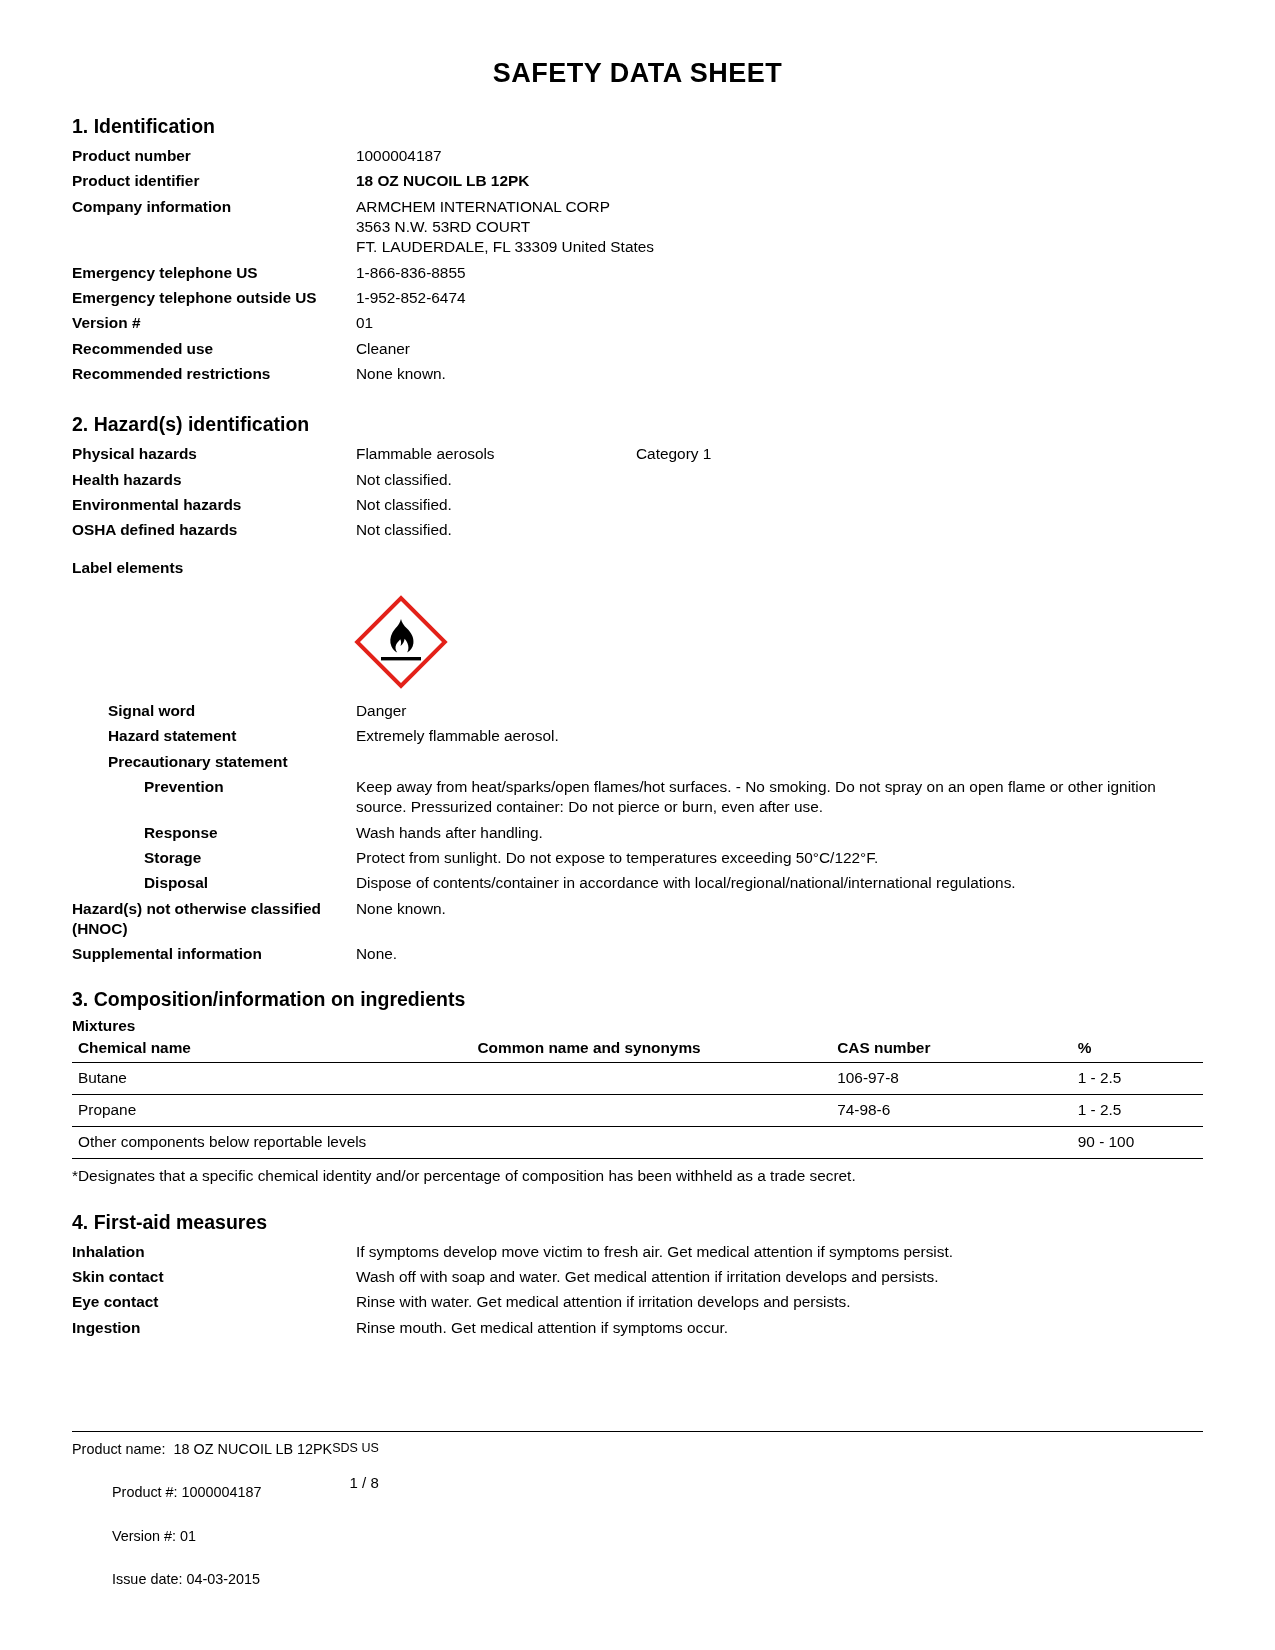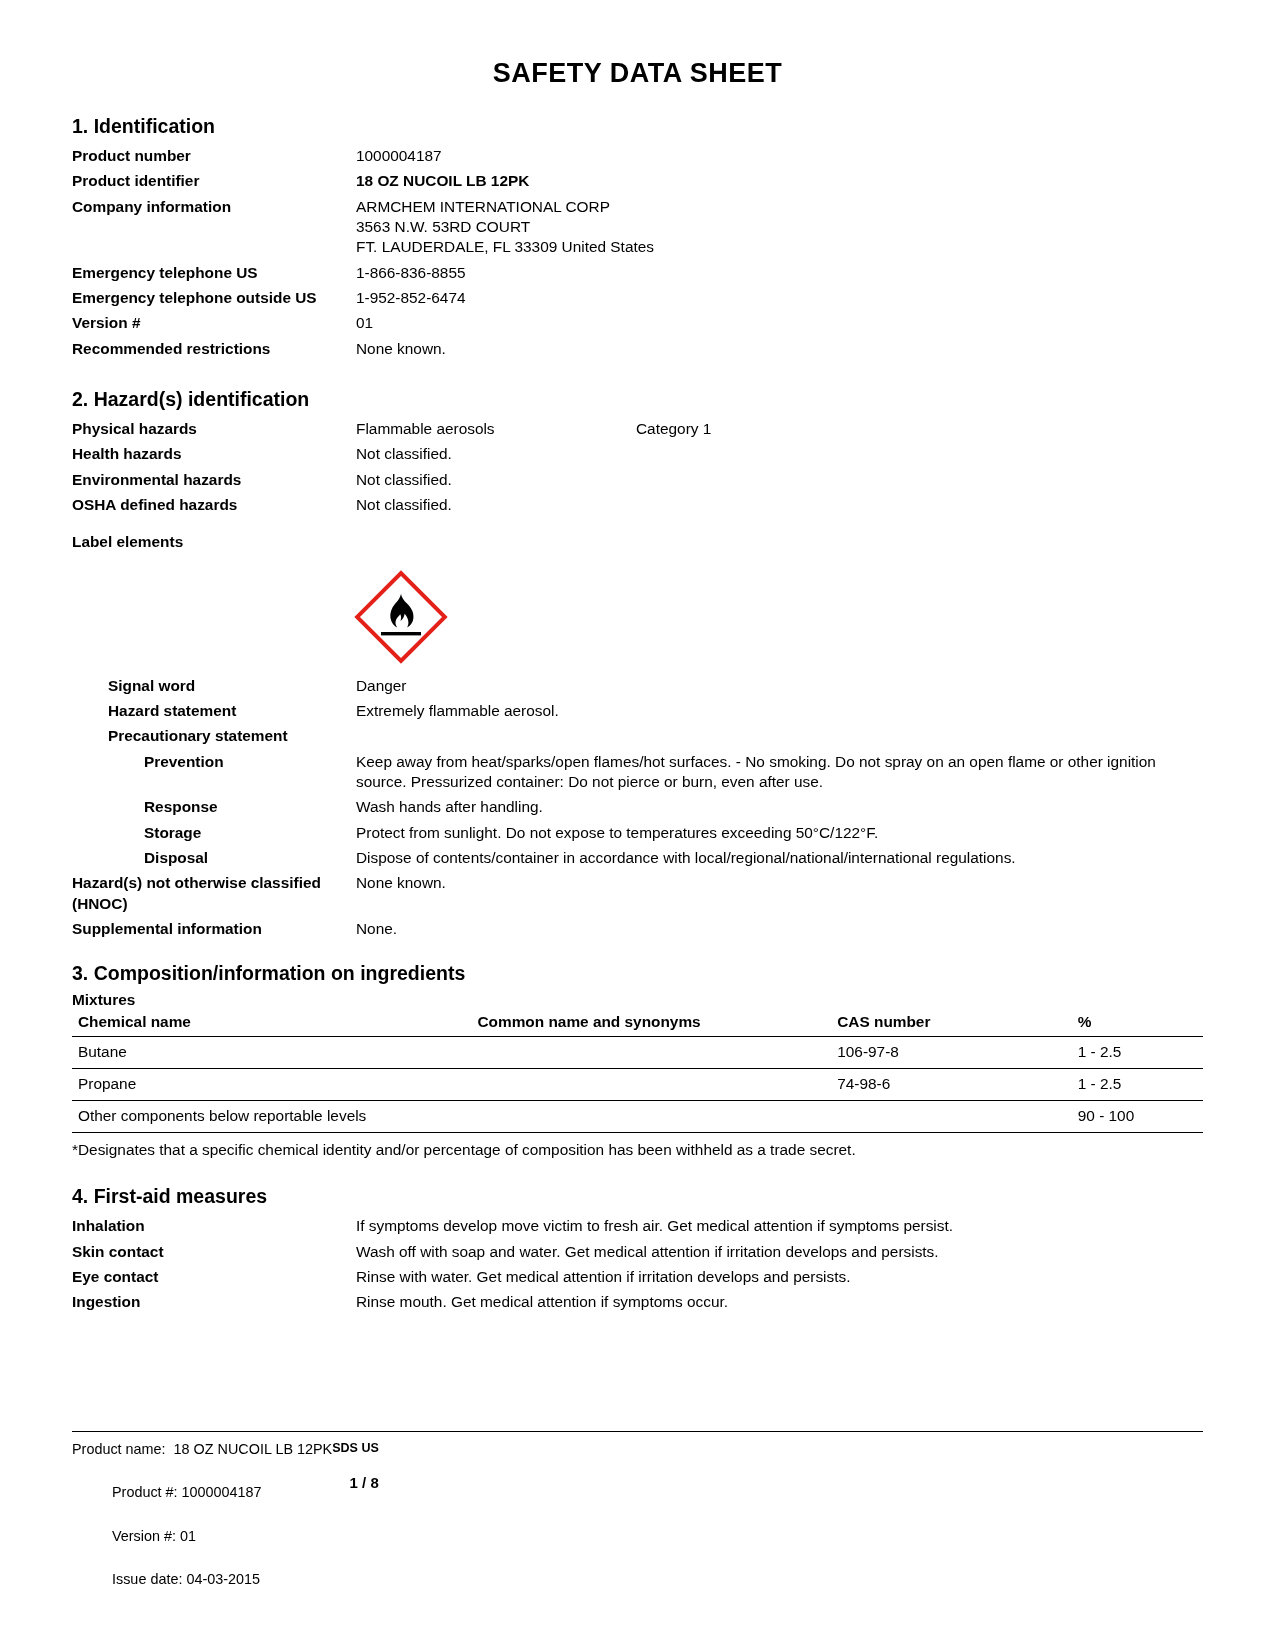--- a/index.html
+++ b/index.html
@@ -142,21 +142,21 @@
     padding-top: 7px;
   }
   .footer-row {
     display: flex;
     justify-content: flex-start;
     align-items: flex-start;
     font-size: 14.4px;
     line-height: 1.5;
   }
   .footer-left .fl-line { white-space: pre; }
-  .footer-right { text-align: right; font-weight: bold; }
+  .footer-right { text-align: right; }
   .footer-right .sds-us { font-size: 12.5px; }
   .footer-right .pageno { font-size: 15px; margin-top: 14px; }
   .sp { display: inline-block; }
 </style>
 </head>
 <body>
 
 <div class="page">
 
   <div class="doc-title">SAFETY DATA SHEET</div>
@@ -182,20 +182,24 @@
       <td class="lbl">Emergency telephone US</td>
       <td class="val">1-866-836-8855</td>
     </tr>
     <tr>
       <td class="lbl">Emergency telephone outside US</td>
       <td class="val">1-952-852-6474</td>
     </tr>
     <tr>
       <td class="lbl">Version #</td>
       <td class="val">01</td>
+    </tr>
+    <tr>
+      <td class="lbl">Recommended use</td>
+      <td class="val">Cleaner</td>
     </tr>
     <tr>
       <td class="lbl">Recommended restrictions</td>
       <td class="val">None known.</td>
     </tr>
   </tbody>
     </table>
 
   <div class="section-title">2. Hazard(s) identification</div>
   <table class="rows">

